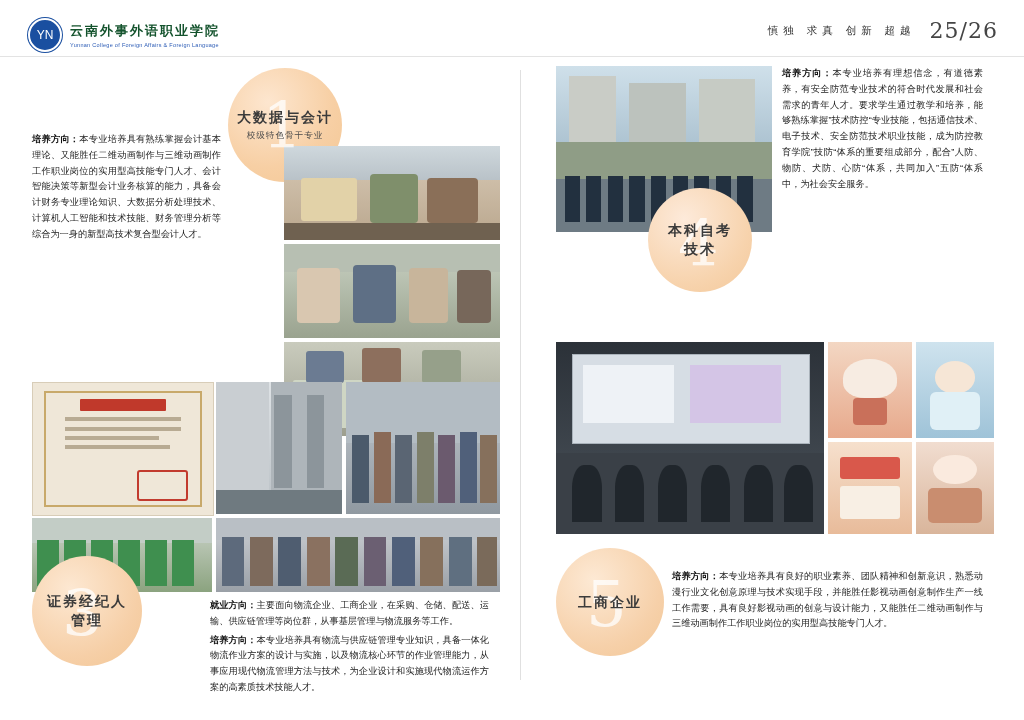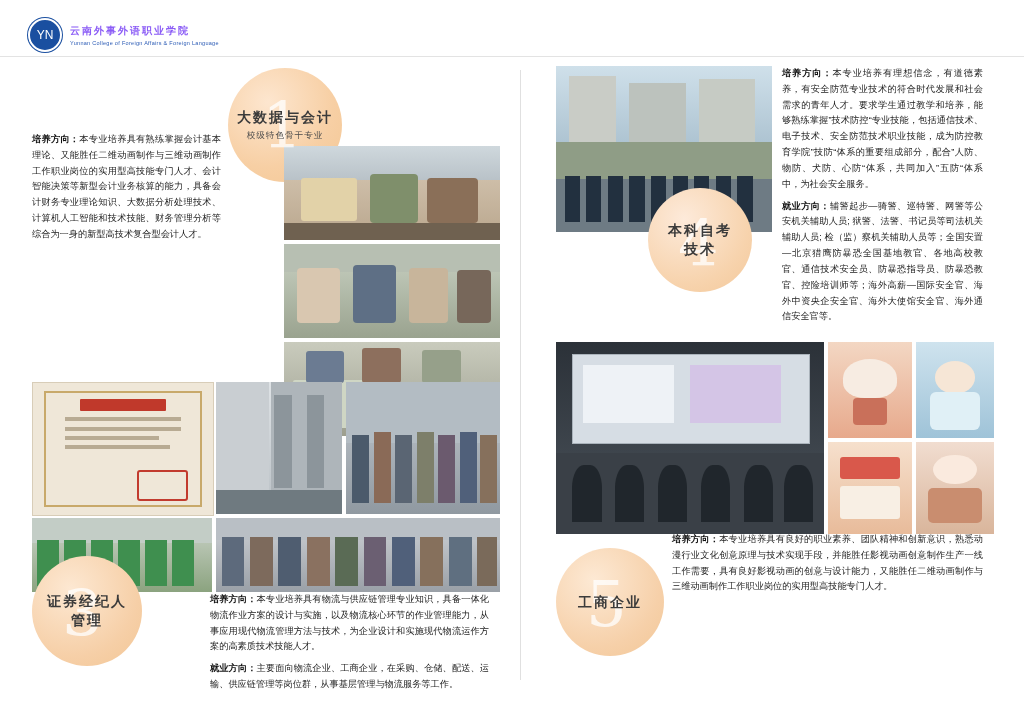--- a/index.html
+++ b/index.html
@@ -23,21 +23,21 @@
   .logo-mark{
     width:34px;height:34px;border-radius:50%;
     background:#1a4fa0;
     display:flex;align-items:center;justify-content:center;
     color:#fff;font-size:12px;line-height:1.05;text-align:center;
     box-shadow:inset 0 0 0 2px #fff, 0 0 0 1px #1a4fa0;
   }
   .logo-text{display:flex;flex-direction:column;}
   .logo-cn{
     font-family:"DejaVu Serif","Liberation Serif",serif;
-    font-size:10px;color:#8b5cf6;letter-spacing:2px;font-weight:bold;
+    font-size:13px;color:#14532d;letter-spacing:2px;font-weight:bold;
   }
   .logo-en{
     font-size:5.5px;color:#2b5bb5;letter-spacing:.3px;margin-top:2px;
   }
   .header-right{
     position:absolute;right:26px;top:18px;
     display:flex;align-items:flex-end;gap:14px;
   }
   .motto{
     font-size:10.5px;color:#333;letter-spacing:5px;
@@ -96,20 +96,24 @@
   <div class="logo-wrap">
     <div class="logo-mark">
       <span>YN</span>
     </div>
     <div class="logo-text">
       <div class="logo-cn">云南外事外语职业学院</div>
       <div class="logo-en">Yunnan College of Foreign Affairs &amp; Foreign Language</div>
     </div>
   </div>
 
+  <div class="header-right">
+    <div class="motto">慎独  求真  创新  超越</div>
+    <div class="page-num">25/26</div>
+  </div>
   <div class="header-rule"></div>
 
   <div class="vrule" style="left:520px;top:70px;height:610px;"></div>
 
   <div class="circle" style="left:228px;top:68px;width:114px;height:114px;background:radial-gradient(circle at 35% 30%, #fde6cf 0%, #f7cfa4 60%, #f3c795 100%);">
     <div class="c-num" style="left:34px;top:26px;">1</div>
     <div class="c-title" style="white-space:pre-line;">大数据与会计</div>
     <div class="c-sub">校级特色骨干专业</div>
   </div>
 
@@ -194,22 +198,22 @@
     <div style="position:absolute;left:92%;top:26%;width:7%;height:66%;background:#7a6a5a;"></div>
   </div>
 
   <div class="circle" style="left:32px;top:556px;width:110px;height:110px;background:radial-gradient(circle at 35% 30%, #fde8d2 0%, #f6cfa7 65%, #f2c695 100%);">
     <div class="c-num" style="left:30px;top:26px;">3</div>
     <div class="c-title" style="white-space:pre-line;">证券经纪人
 管理</div>
   </div>
 
   <div class="txt" style="left:210px;top:592px;width:290px;">
+    <p style="margin-top:6px;"><span class="lead">就业方向：</span><span>主要面向物流企业、工商企业，在采购、仓储、配送、运输、供应链管理等岗位群，从事基层管理与物流服务等工作。</span></p>
     <p><span class="lead">培养方向：</span><span>本专业培养具有物流与供应链管理专业知识，具备一体化物流作业方案的设计与实施，以及物流核心环节的作业管理能力，从事应用现代物流管理方法与技术，为企业设计和实施现代物流运作方案的高素质技术技能人才。</span></p>
-    <p style="margin-top:6px;"><span class="lead">就业方向：</span><span>主要面向物流企业、工商企业，在采购、仓储、配送、运输、供应链管理等岗位群，从事基层管理与物流服务等工作。</span></p>
   </div>
 
   <div class="ph" style="left:556px;top:66px;width:216px;height:166px;background:linear-gradient(#bcd0dd,#8aa0ae);">
     <div style="position:absolute;left:0;right:0;top:0;height:46%;background:linear-gradient(#cfe0ea,#aec4d2);"></div>
     <div style="position:absolute;left:6%;top:6%;width:22%;height:44%;background:#c9ccc6;"></div>
     <div style="position:absolute;left:34%;top:10%;width:26%;height:40%;background:#bcc2bd;"></div>
     <div style="position:absolute;left:66%;top:8%;width:26%;height:42%;background:#c6cbc4;"></div>
     <div style="position:absolute;left:0;right:0;top:46%;height:22%;background:#8f9d86;"></div>
     <div style="position:absolute;left:0;right:0;bottom:0;height:32%;background:#6e7b84;"></div>
     <div style="position:absolute;left:4%;bottom:6%;width:7%;height:28%;background:#22303f;"></div>
@@ -218,21 +222,20 @@
     <div style="position:absolute;left:34%;bottom:6%;width:7%;height:28%;background:#22303f;"></div>
     <div style="position:absolute;left:44%;bottom:6%;width:7%;height:28%;background:#22303f;"></div>
     <div style="position:absolute;left:54%;bottom:6%;width:7%;height:28%;background:#22303f;"></div>
     <div style="position:absolute;left:64%;bottom:6%;width:7%;height:28%;background:#22303f;"></div>
     <div style="position:absolute;left:74%;bottom:6%;width:7%;height:28%;background:#22303f;"></div>
     <div style="position:absolute;left:84%;bottom:6%;width:7%;height:28%;background:#22303f;"></div>
   </div>
 
   <div class="txt" style="left:782px;top:66px;width:212px;">
     <p><span class="lead">培养方向：</span><span>本专业培养有理想信念，有道德素养，有安全防范专业技术的符合时代发展和社会需求的青年人才。要求学生通过教学和培养，能够熟练掌握”技术防控“专业技能，包括通信技术、电子技术、安全防范技术职业技能，成为防控教育学院”技防“体系的重要组成部分，配合”人防、物防、犬防、心防“体系，共同加入”五防“体系中，为社会安全服务。</span></p>
-    <p style="margin-top:6px;"><span class="lead">就业方向：</span><span>辅警起步—骑警、巡特警、网警等公安机关辅助人员; 狱警、法警、书记员等司法机关辅助人员; 检（监）察机关辅助人员等；全国安置—北京猎鹰防暴恐全国基地教官、各地高校教官、通信技术安全员、防暴恐指导员、防暴恐教官、控险培训师等；海外高薪—国际安全官、海外中资央企安全官、海外大使馆安全官、海外通信安全官等。</span></p>
   </div>
 
   <div class="circle" style="left:648px;top:188px;width:104px;height:104px;background:radial-gradient(circle at 35% 30%, #fdeada 0%, #f7d3ad 65%, #f3c89a 100%);">
     <div class="c-num" style="left:30px;top:24px;">4</div>
     <div class="c-title" style="white-space:pre-line;">本科自考
 技术</div>
   </div>
 
   <div class="ph" style="left:556px;top:342px;width:268px;height:192px;background:linear-gradient(#2b3138,#4c545c);">
     <div style="position:absolute;left:6%;top:6%;width:88%;height:46%;background:#d6dde4;border:1px solid #aab3bb;"></div>
@@ -264,17 +267,17 @@
   <div class="ph" style="left:916px;top:442px;width:78px;height:92px;background:linear-gradient(#f1ddd0,#d9b59b);">
     <div style="position:absolute;left:22%;top:14%;width:56%;height:32%;background:#faeade;border-radius:50%;"></div>
     <div style="position:absolute;left:16%;top:50%;width:68%;height:38%;background:#c98d6f;border-radius:5px;"></div>
   </div>
 
   <div class="circle" style="left:556px;top:548px;width:108px;height:108px;background:radial-gradient(circle at 35% 30%, #fde9d4 0%, #f6d0a9 65%, #f2c797 100%);">
     <div class="c-num" style="left:30px;top:24px;">5</div>
     <div class="c-title">工商企业</div>
   </div>
 
-  <div class="txt" style="left:672px;top:532px;width:322px;">
+  <div class="txt" style="left:672px;top:569px;width:322px;">
     <p><span class="lead">培养方向：</span><span>本专业培养具有良好的职业素养、团队精神和创新意识，熟悉动漫行业文化创意原理与技术实现手段，并能胜任影视动画创意制作生产一线工作需要，具有良好影视动画的创意与设计能力，又能胜任二维动画制作与三维动画制作工作职业岗位的实用型高技能专门人才。</span></p>
   </div>
 
 </div>
 
 </body></html>

